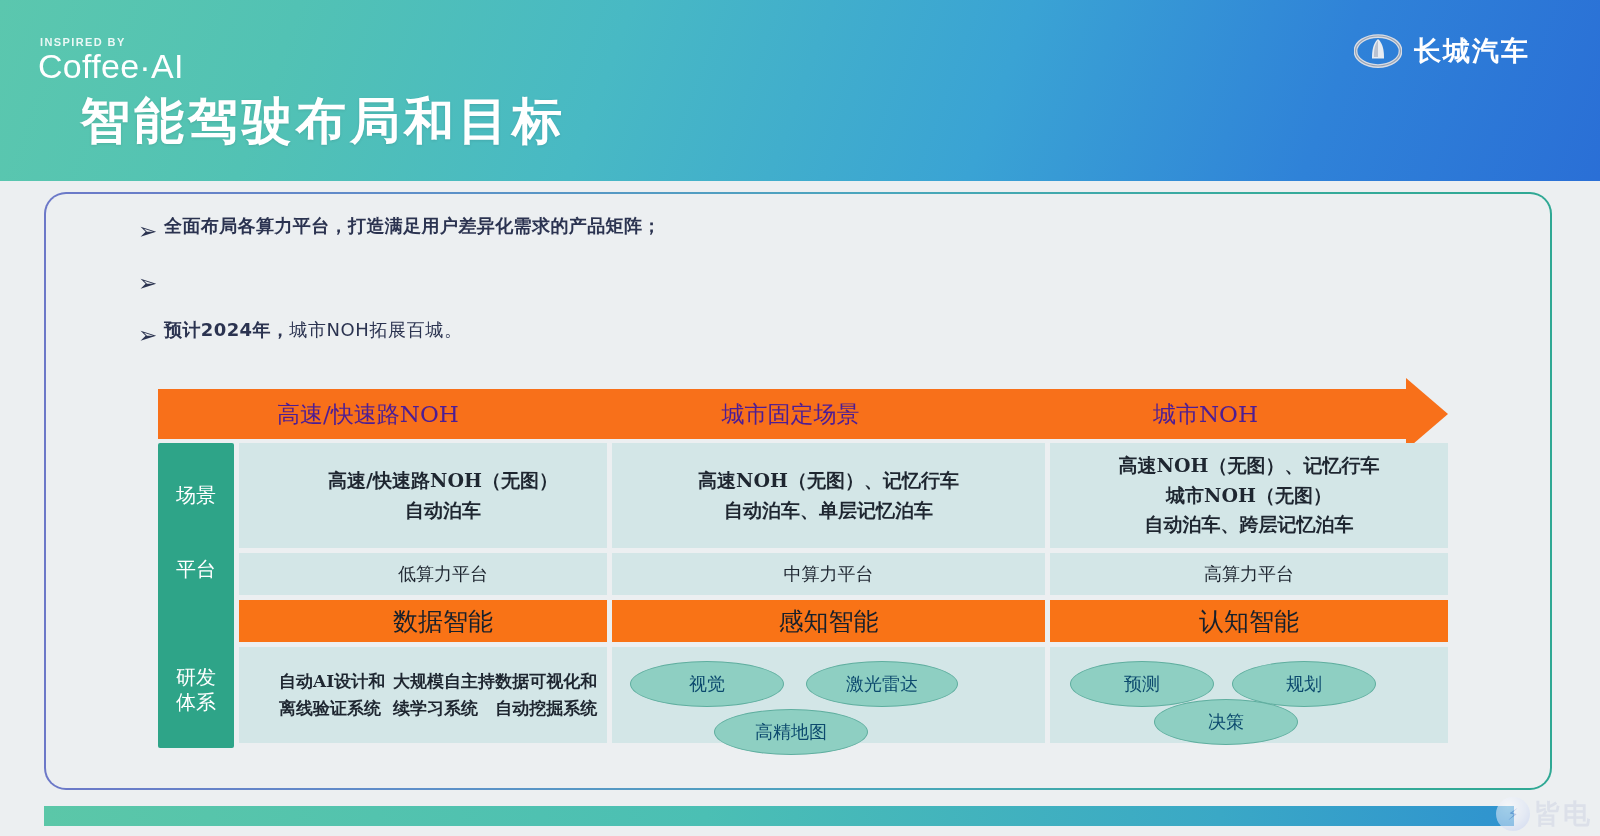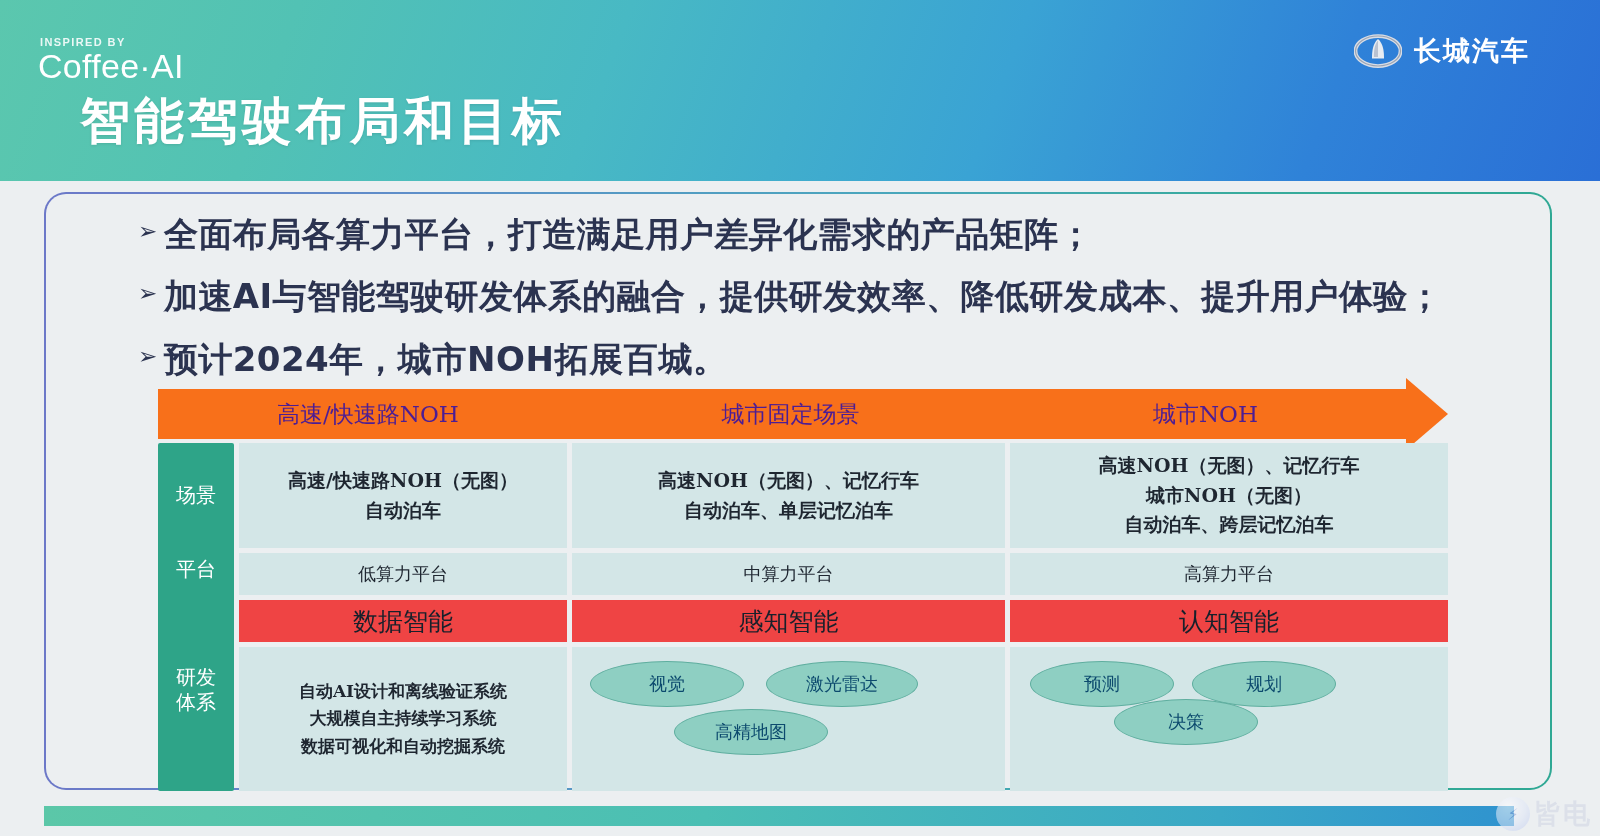--- a/index.html
+++ b/index.html
@@ -60,25 +60,25 @@
   
   .bullets{position:absolute;left:92px;top:22px;right:30px;}
   .bullet{
     display:flex;align-items:flex-start;margin-bottom:25px;
   }
   .bul-mark{
     flex:0 0 auto;width:26px;color:#2b3350;font-size:23px;line-height:1;
     margin-top:4px;font-family:"DejaVu Sans","Liberation Sans",sans-serif;
   }
   .bul-text{
-    font-size:34px;color:#2b3350;font-weight:700;letter-spacing:.4px;
+    font-size:18px;color:#2b3350;font-weight:700;letter-spacing:.4px;
     line-height:1.1;
     font-family:"DejaVu Sans","Liberation Sans",sans-serif;
   }
-  .bul-text .strong{font-weight:700;letter-spacing:.6px;}
+  .bul-text .strong{font-weight:400;letter-spacing:.6px;}
 
   
   .matrix{position:absolute;left:112px;top:195px;width:1290px;}
   .arrow-row{position:relative;height:50px;}
   .arrow-bar{
     position:absolute;left:0;top:0;height:50px;width:1250px;background:#f8701a;
   }
   .arrow-head{
     position:absolute;left:1248px;top:-11px;width:0;height:0;
     border-top:36px solid transparent;border-bottom:36px solid transparent;
@@ -113,40 +113,40 @@
   .rl-rd{height:116px;}
 
   .gridarea{flex:1 1 auto;margin-left:5px;}
   .g-row{display:flex;gap:5px;}
   .g-cell{
     background:#d3e6e7;text-align:center;
     display:flex;flex-direction:column;align-items:center;justify-content:center;
     font-family:"DejaVu Serif","Liberation Serif",serif;
     color:#1e2630;
   }
-  .c1{flex:0 0 328px;}
+  .c1{flex:0 0 328px;padding-left:40px;}
   .c2{flex:0 0 433px;}
   .c3{flex:1 1 auto;}
 
   .scene-row .g-cell{height:105px;font-size:19px;line-height:1.55;font-weight:700;}
   .gapline{height:5px;}
   .plat-row .g-cell{height:42px;font-size:18px;font-weight:400;}
 
   .int-row{margin-top:5px;display:flex;gap:5px;}
   .int-cell{
-    background:#ef4444;height:42px;
+    background:#f97316;height:42px;
     display:flex;align-items:center;justify-content:center;
     font-size:25px;color:#17202b;
     font-family:Liberation Serif, serif;
   }
 
   .rd-row{margin-top:5px;display:flex;gap:5px;}
   .rd-cell{
-    background:#d3e6e7;height:144px;position:relative;
-    display:flex;flex-direction:column;align-items:center;justify-content:center;
+    background:#d3e6e7;height:96px;position:relative;
+    display:flex;flex-direction:row;align-items:center;justify-content:center;
   }
   .rd-line{
     font-size:17px;color:#1e2630;line-height:1.6;
     font-family:"DejaVu Serif","Liberation Serif",serif;font-weight:700;
   }
   .pillwrap{
     width:100%;height:100%;position:relative;
   }
   .pill{
     position:absolute;background:#8ecfc2;border:1px solid #5fae9f;
@@ -200,21 +200,20 @@
 
   <div class="bullets">
 
     <div class="bullet">
       <span class="bul-mark">➢</span>
       <span class="bul-text">全面布局各算力平台，打造满足用户差异化需求的产品矩阵；</span>
     </div>
 
     <div class="bullet">
       <span class="bul-mark">➢</span>
-      <span class="bul-text">加速AI与智能驾驶研发体系的融合，提供研发效率、降低研发成本、提升用户体验；</span>
     </div>
 
     <div class="bullet">
       <span class="bul-mark">➢</span>
       <span class="bul-text"><span>预计2024年，</span><span class="strong">城市NOH拓展百城。</span></span>
     </div>
 
   </div>
 
   <div class="matrix">

